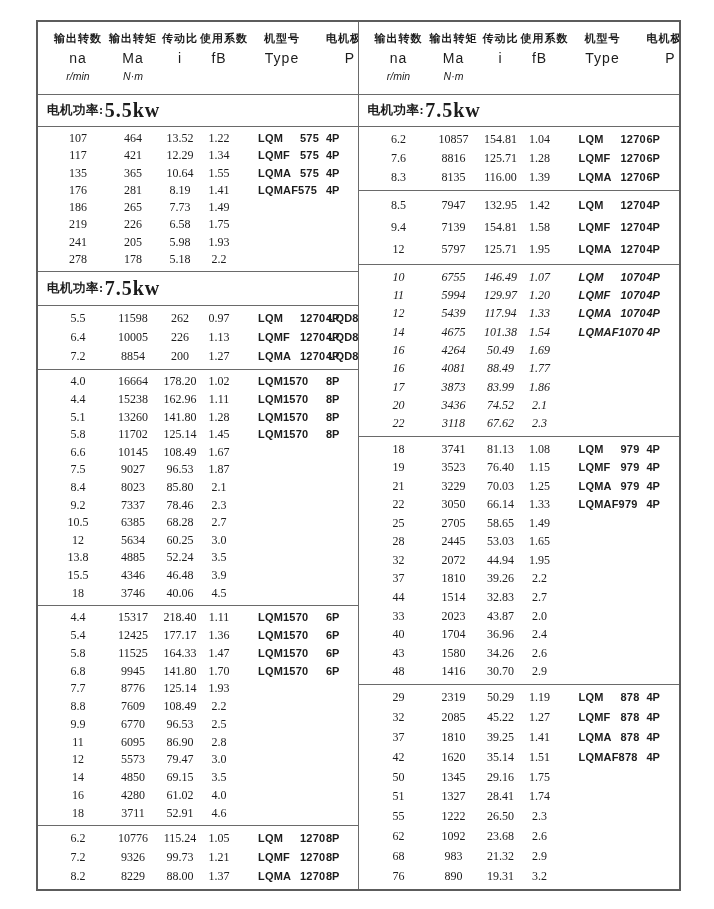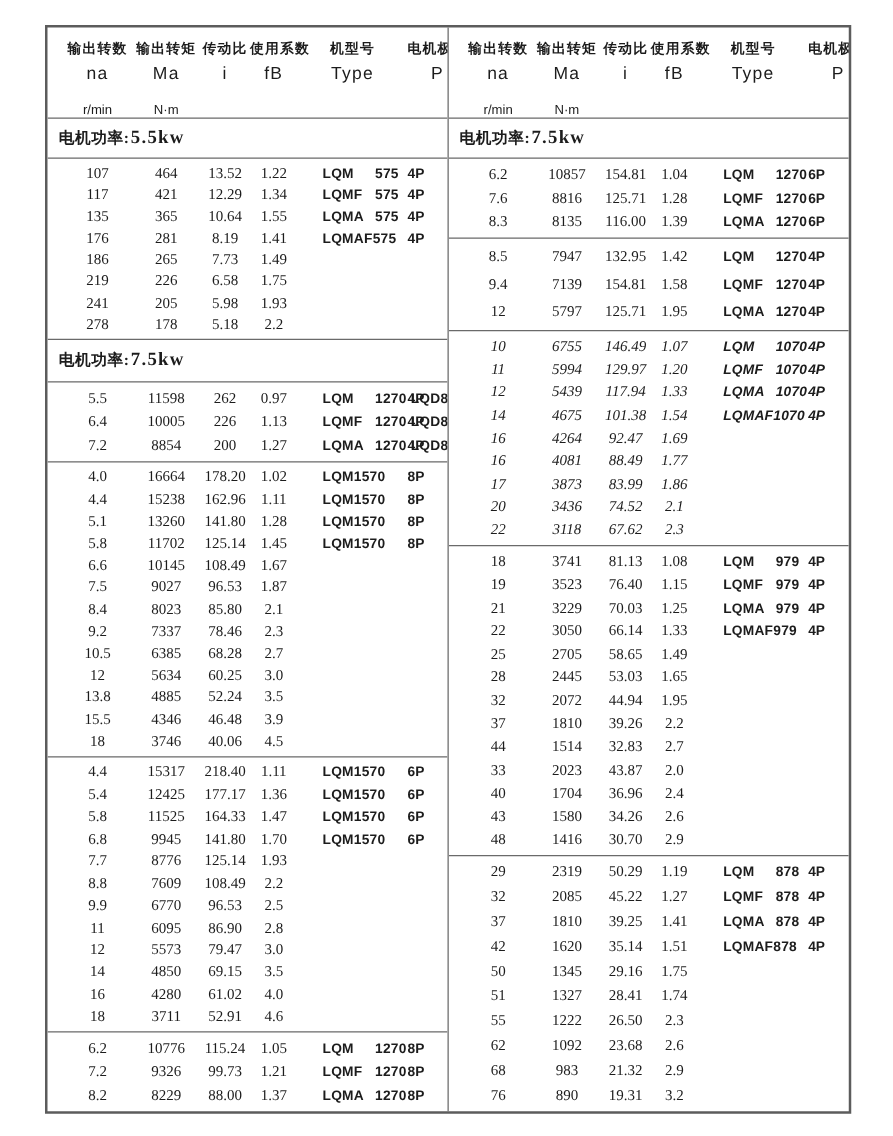--- a/index.html
+++ b/index.html
@@ -15,26 +15,26 @@
   .half { width:50%; display:flex; flex-direction:column; box-sizing:border-box; overflow:hidden; }
   .half.left { border-right:1px solid #6a6a6a; }
   .thead {
     height:76px; border-bottom:1px solid #6a6a6a; box-sizing:border-box;
     display:grid; grid-template-columns:56px 54px 40px 38px 88px 1fr;
     padding:9px 12px 0 12px; align-content:start;
   }
   .hcol { text-align:center; white-space:nowrap; }
   .hcn  { font-size:11px; font-weight:600; letter-spacing:1px; }
   .hsym { font-size:14px; margin-top:4px; letter-spacing:1px; }
-  .hunit{ font-size:10.5px; margin-top:16px; }
+  .hunit{ font-size:10.5px; margin-top:4px;font-style:italic; }
   .sec { box-sizing:border-box; border-bottom:1px solid #6a6a6a; }
   .sec:last-child { border-bottom:none; }
   .sec.power { display:flex; align-items:center; padding-left:9px;font-family:Liberation Serif, serif; }
   .plabel { font-size:12.5px; font-weight:700; letter-spacing:0.5px; }
-  .pvalue { font-size:15px; font-weight:700; letter-spacing:1px; margin-left:1px; }
+  .pvalue { font-size:20px; font-weight:700; letter-spacing:1px; margin-left:1px; }
   .sec.rows { display:flex; flex-direction:column; justify-content:space-around; padding:3px 0; }
   .row {
     display:grid; grid-template-columns:56px 54px 40px 38px 88px 1fr;
     padding:0 12px; align-items:baseline;
   }
   .c { white-space:nowrap; }
   .c.na,.c.ma,.c.i,.c.fb {
     font-family:"Liberation Serif", serif; font-size:12px; text-align:center;
   }
   .c.type { font-size:11px; font-weight:600; letter-spacing:0.2px; }
@@ -530,21 +530,21 @@
             <div class="c na">14</div>
             <div class="c ma">4675</div>
             <div class="c i">101.38</div>
             <div class="c fb">1.54</div>
             <div class="c type"><span class="model">LQMAF1070</span></div>
             <div class="c p">4P</div>
           </div>
           <div class="row">
             <div class="c na">16</div>
             <div class="c ma">4264</div>
-            <div class="c i">92.47</div>
+            <div class="c i">50.49</div>
             <div class="c fb">1.69</div>
             <div class="c type"></div>
             <div class="c p"></div>
           </div>
           <div class="row">
             <div class="c na">16</div>
             <div class="c ma">4081</div>
             <div class="c i">88.49</div>
             <div class="c fb">1.77</div>
             <div class="c type"></div>

